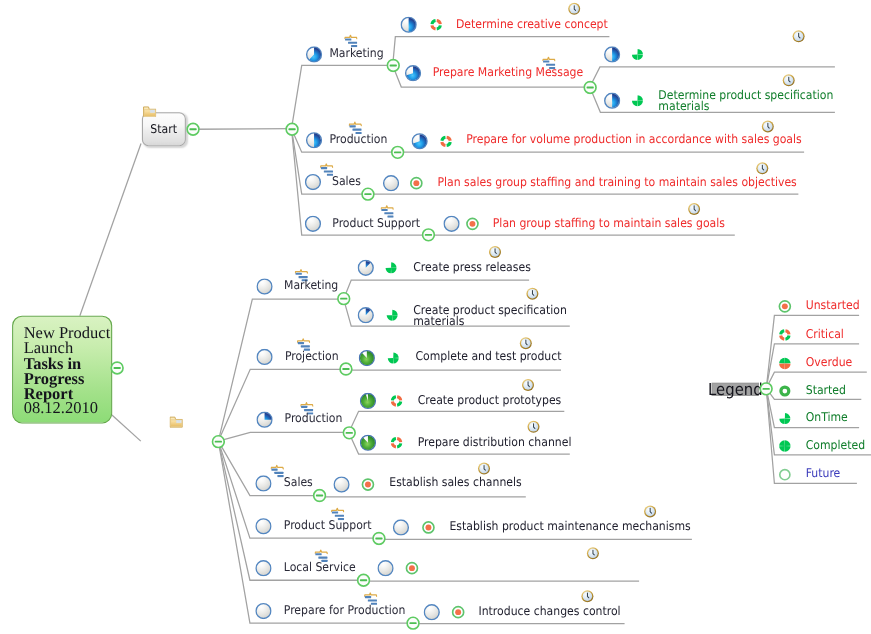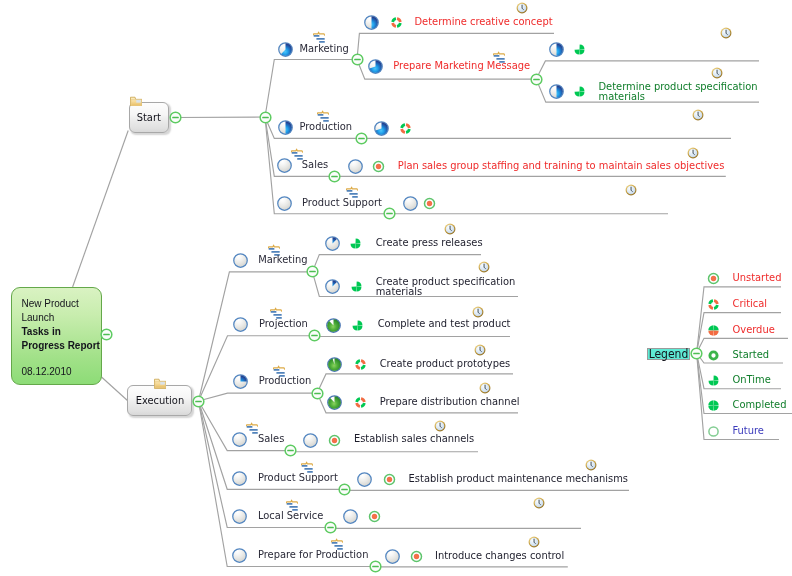--- a/index.html
+++ b/index.html
@@ -9,27 +9,27 @@
   #wires{position:absolute;left:0;top:0;width:792px;height:576px;}
   .ic{position:absolute;display:block;}
   .lbl{position:absolute;white-space:nowrap;font-size:11px;line-height:10.2px;}
   .dept{color:#2a2a38;font-size:11px;text-align:center;}
   .task{font-size:11px;}
   .leg{font-size:11px;}
   
   #root{position:absolute;left:11px;top:286.5px;width:91px;height:98px;box-sizing:border-box;
     border:1px solid #64a84a;border-radius:9px;background:linear-gradient(180deg,
       #d9f2c2 0%, #c8edae 28%, #a2e189 72%, #8ddc77 100%);}
-  #root .rl{position:absolute;left:9.5px;width:84px;font-family:Liberation Sans, sans-serif;font-size:10px;line-height:13.75px;color:#14141c;}
+  #root .rl{position:absolute;left:9.5px;width:84px;font-family:Liberation Serif, serif;font-size:15px;line-height:13.75px;color:#14141c;}
   .bx{position:absolute;box-sizing:border-box;border:1px solid #a8a8a8;border-radius:6px;
     background:linear-gradient(180deg,#fdfdfd 0%,#f6f6f6 40%,#ededed 55%,#e0e0e0 88%,#d8d8d8 100%);
     box-shadow:1.2px 1.2px 1.6px rgba(0,0,0,0.17);
     display:flex;align-items:center;justify-content:center;color:#14141c;font-size:11px;}
-  #legendbox{position:absolute;box-sizing:border-box;border:1px solid #9b9b9b;background:#5eead4;
-    display:flex;align-items:center;justify-content:center;color:#14141c;font-size:12px;}
+  #legendbox{position:absolute;box-sizing:border-box;border:1px solid #9b9b9b;background:#a3a3a3;
+    display:flex;align-items:center;justify-content:center;color:#14141c;font-size:15px;}
 </style>
 </head>
 <body>
 
 <div id="stage">
 
   <svg id="wires" width="792" height="576" viewBox="0 0 792 576">
     <defs>
         <radialGradient id="gSph" cx="34%" cy="20%" r="92%">
           <stop offset="0" stop-color="#ffffff"></stop>
@@ -201,21 +201,20 @@
     <div class="rl" style="top:77.6px">08.12.2010</div>
   </div>
 
   <svg class="ic" style="left:130.0px;top:94.6px;z-index:5" width="12.4" height="11.9">
       <use href="#fld" width="12.4" height="11.9"></use>
     </svg>
   <div class="bx" style="left:128.5px;top:102.3px;width:40.5px;height:31.1px">Start</div>
   <svg class="ic" style="left:153.9px;top:377.0px;z-index:5" width="12.4" height="11.9">
       <use href="#fld" width="12.4" height="11.9"></use>
     </svg>
-  <div class="bx" style="left:127.4px;top:385.4px;width:65.1px;height:30.6px">Execution</div>
 
   <div id="legendbox" style="left:647px;top:347.5px;width:43px;height:12.5px">Legend</div>
 
   <svg class="ic" style="left:277.5px;top:41.5px" width="15" height="15">
       <use href="#pie_62_blue" width="15" height="15"></use>
     </svg>
   <svg class="ic" style="left:312.9px;top:30.9px" width="12.6" height="12.3">
       <use href="#res" width="12.6" height="12.3"></use>
     </svg>
   <div class="lbl dept" style="left:299.5px;top:43.6px">Marketing</div>
@@ -273,20 +272,21 @@
     </svg>
   <svg class="ic" style="left:373.7px;top:120.5px" width="15" height="15">
       <use href="#pie_70_blue" width="15" height="15"></use>
     </svg>
   <svg class="ic" style="left:398.8px;top:121.5px" width="13" height="13">
       <use href="#st_critical" width="13" height="13"></use>
     </svg>
   <svg class="ic" style="left:692.2px;top:108.7px" width="12" height="12">
       <use href="#clk" width="12" height="12"></use>
     </svg>
+  <div class="lbl task" style="left:423.8px;top:122.0px;color:#ef2b2b">Prepare for volume production in accordance with sales goals</div>
   <svg class="ic" style="left:277.4px;top:158.2px" width="15" height="15">
       <use href="#pie_0_blue" width="15" height="15"></use>
     </svg>
   <svg class="ic" style="left:290.9px;top:147.8px" width="12.6" height="12.3">
       <use href="#res" width="12.6" height="12.3"></use>
     </svg>
   <div class="lbl dept" style="left:301.8px;top:160.3px">Sales</div>
   <svg class="ic" style="left:328.3px;top:169.9px" width="13" height="13">
       <use href="#minus" width="13" height="13"></use>
     </svg>
@@ -312,20 +312,21 @@
     </svg>
   <svg class="ic" style="left:402.5px;top:195.9px" width="15" height="15">
       <use href="#pie_0_blue" width="15" height="15"></use>
     </svg>
   <svg class="ic" style="left:422.5px;top:196.9px" width="13" height="13">
       <use href="#st_unstarted" width="13" height="13"></use>
     </svg>
   <svg class="ic" style="left:625.1px;top:183.7px" width="12" height="12">
       <use href="#clk" width="12" height="12"></use>
     </svg>
+  <div class="lbl task" style="left:448.0px;top:198.0px;color:#ef2b2b">Plan group staffing to maintain sales goals</div>
   <svg class="ic" style="left:232.5px;top:253.3px" width="15" height="15">
       <use href="#pie_0_blue" width="15" height="15"></use>
     </svg>
   <svg class="ic" style="left:268.0px;top:243.7px" width="12.6" height="12.3">
       <use href="#res" width="12.6" height="12.3"></use>
     </svg>
   <div class="lbl dept" style="left:258.2px;top:255.4px">Marketing</div>
   <svg class="ic" style="left:305.9px;top:265.4px" width="13" height="13">
       <use href="#minus" width="13" height="13"></use>
     </svg>

